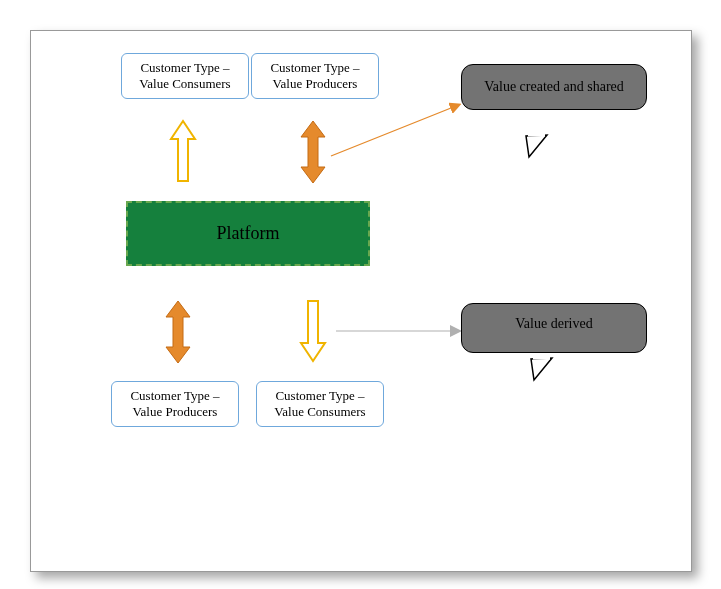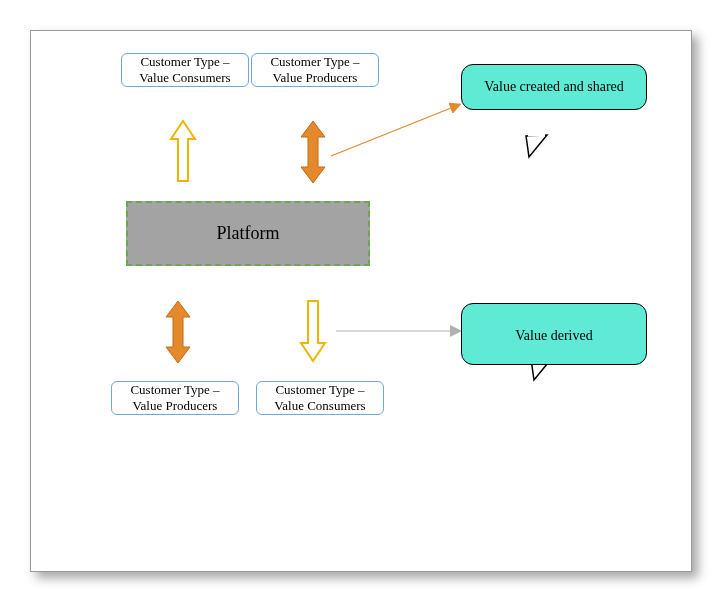--- a/index.html
+++ b/index.html
@@ -13,41 +13,41 @@
     width: 660px;
     height: 540px;
     background: #fff;
     border: 1px solid #999;
     box-shadow: 6px 6px 10px rgba(0,0,0,0.35);
   }
   .box {
     position: absolute;
     border: 1.5px solid #6fa8dc;
     border-radius: 6px;
-    padding: 0 8px;
+    padding: 6px 8px;
     font-size: 13px;
     text-align: center;
     background: #fff;
   }
   .platform {
     position: absolute;
     border: 2px dashed #6aa84f;
     padding: 20px 30px;
     font-size: 18px;
     text-align: center;
-    background: #a3a3a3;
+    background: #15803d;
   }
   .callout {
     position: absolute;
     border: 1.5px solid #000;
     border-radius: 12px;
     padding: 14px 12px;
     font-size: 14px;
     text-align: center;
-    background: #5eead4;
+    background: #737373;
   }
   .caption {
     position: absolute;
     font-family: Arial, Helvetica, sans-serif;
     font-weight: bold;
     font-size: 15px;
   }
   svg.arrows {
     position: absolute;
     top: 0;
@@ -104,16 +104,16 @@
   <div class="box" style="left:220px; top:22px; width:110px;">Customer Type – Value Producers</div>
 
   <div class="platform" style="left:95px; top:170px; width:180px;">Platform</div>
 
   <div class="box" style="left:80px; top:350px; width:110px;">Customer Type – Value Producers</div>
 
   <div class="box" style="left:225px; top:350px; width:110px;">Customer Type – Value Consumers</div>
 
   <div class="callout" style="left:430px; top:33px; width:160px;">Value created and shared</div>
 
-  <div class="callout" style="left:430px; top:272px; width:160px; padding-top:24px; padding-bottom:20px;">Value derived</div>
+  <div class="callout" style="left:430px; top:272px; width:160px; padding-top:12px; padding-bottom:20px;">Value derived</div>
 
 
 </div>
 
 </body></html>

